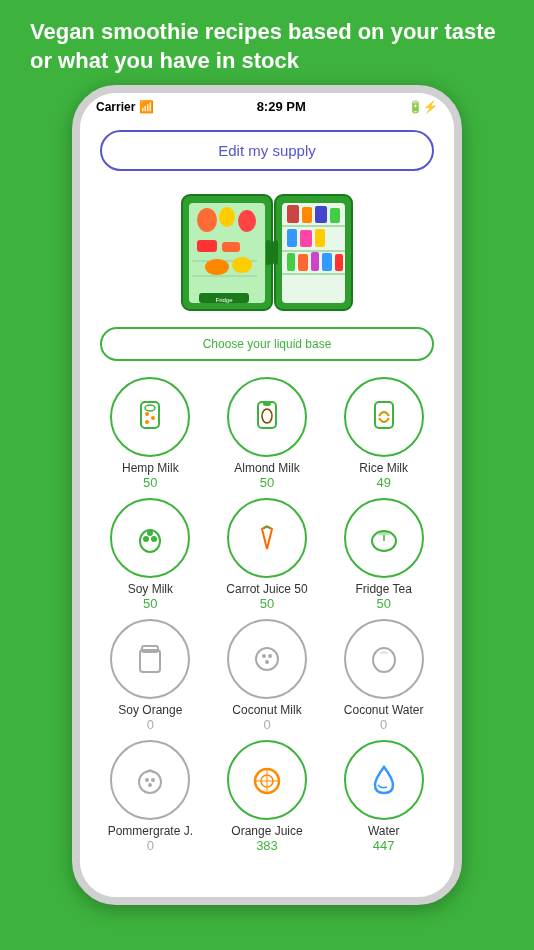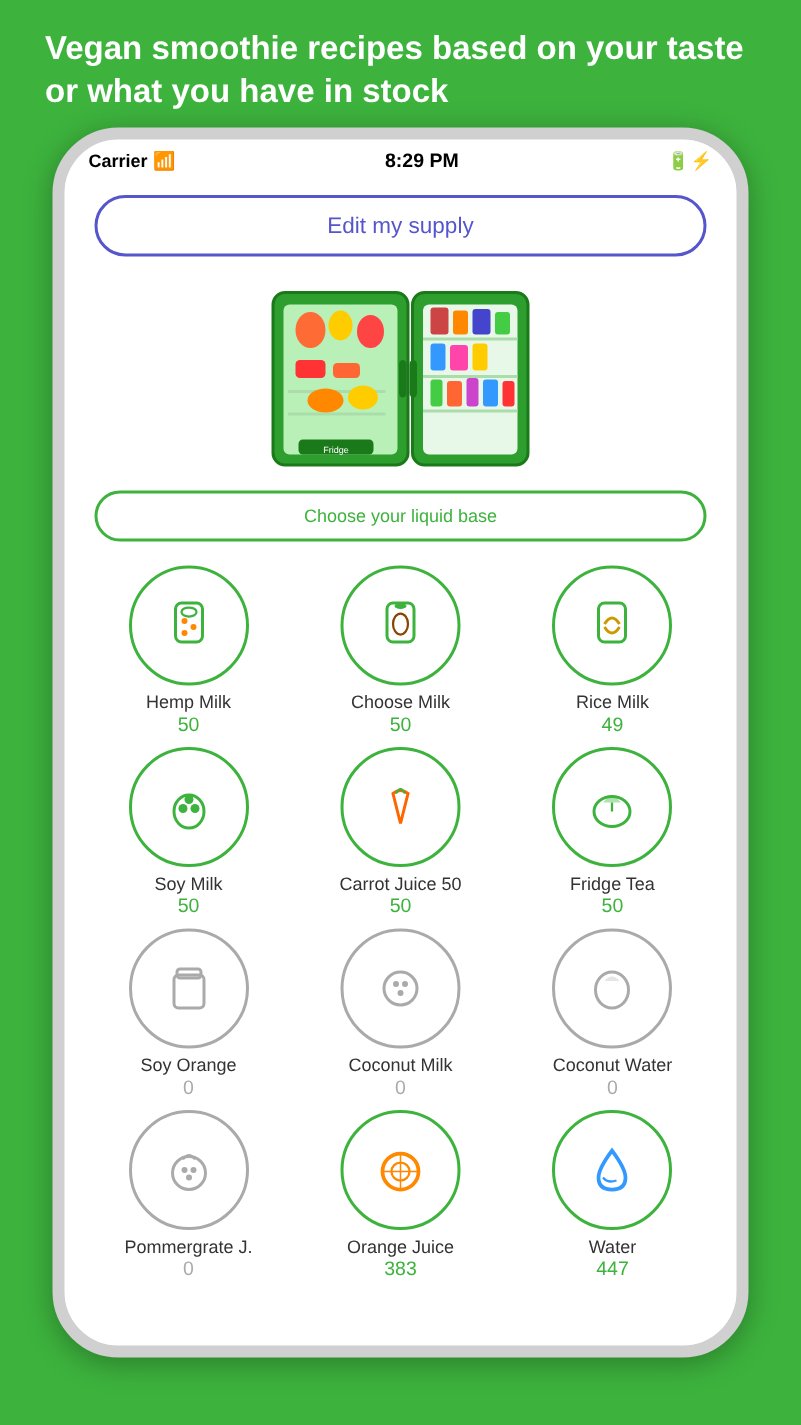--- a/index.html
+++ b/index.html
@@ -17,21 +17,21 @@
     .header-text {
       color: white;
       font-size: 22px;
       font-weight: bold;
       text-align: left;
       padding: 18px 30px 10px;
       line-height: 1.3;
     }
 
     .phone-frame {
-      width: 464px;
+      width: 390px;
       height: 820px;
       background: #f0f0f0;
       border-radius: 44px;
       border: 8px solid #d0d0d0;
       box-shadow: 0 4px 20px rgba(0,0,0,0.3);
       overflow: hidden;
       display: flex;
       flex-direction: column;
     }
 
@@ -229,21 +229,21 @@
           <div class="item-count green">50</div>
         </div>
         <div class="item">
           <div class="item-circle green">
             <svg width="38" height="38" viewBox="0 0 38 38">
               <rect x="10" y="4" width="18" height="26" rx="4" fill="none" stroke="#3db33d" stroke-width="2"></rect>
               <ellipse cx="19" cy="6" rx="4" ry="2" fill="#3db33d"></ellipse>
               <ellipse cx="19" cy="18" rx="5" ry="7" fill="none" stroke="#884400" stroke-width="1.5"></ellipse>
             </svg>
           </div>
-          <div class="item-name">Choose Milk</div>
+          <div class="item-name">Almond Milk</div>
           <div class="item-count green">50</div>
         </div>
         <div class="item">
           <div class="item-circle green">
             <svg width="38" height="38" viewBox="0 0 38 38">
               <rect x="10" y="4" width="18" height="26" rx="4" fill="none" stroke="#3db33d" stroke-width="2"></rect>
               <path d="M14 18 Q19 10 24 18" fill="none" stroke="#cc9900" stroke-width="2"></path>
               <path d="M14 20 Q19 28 24 20" fill="none" stroke="#cc9900" stroke-width="2"></path>
             </svg>
           </div>

